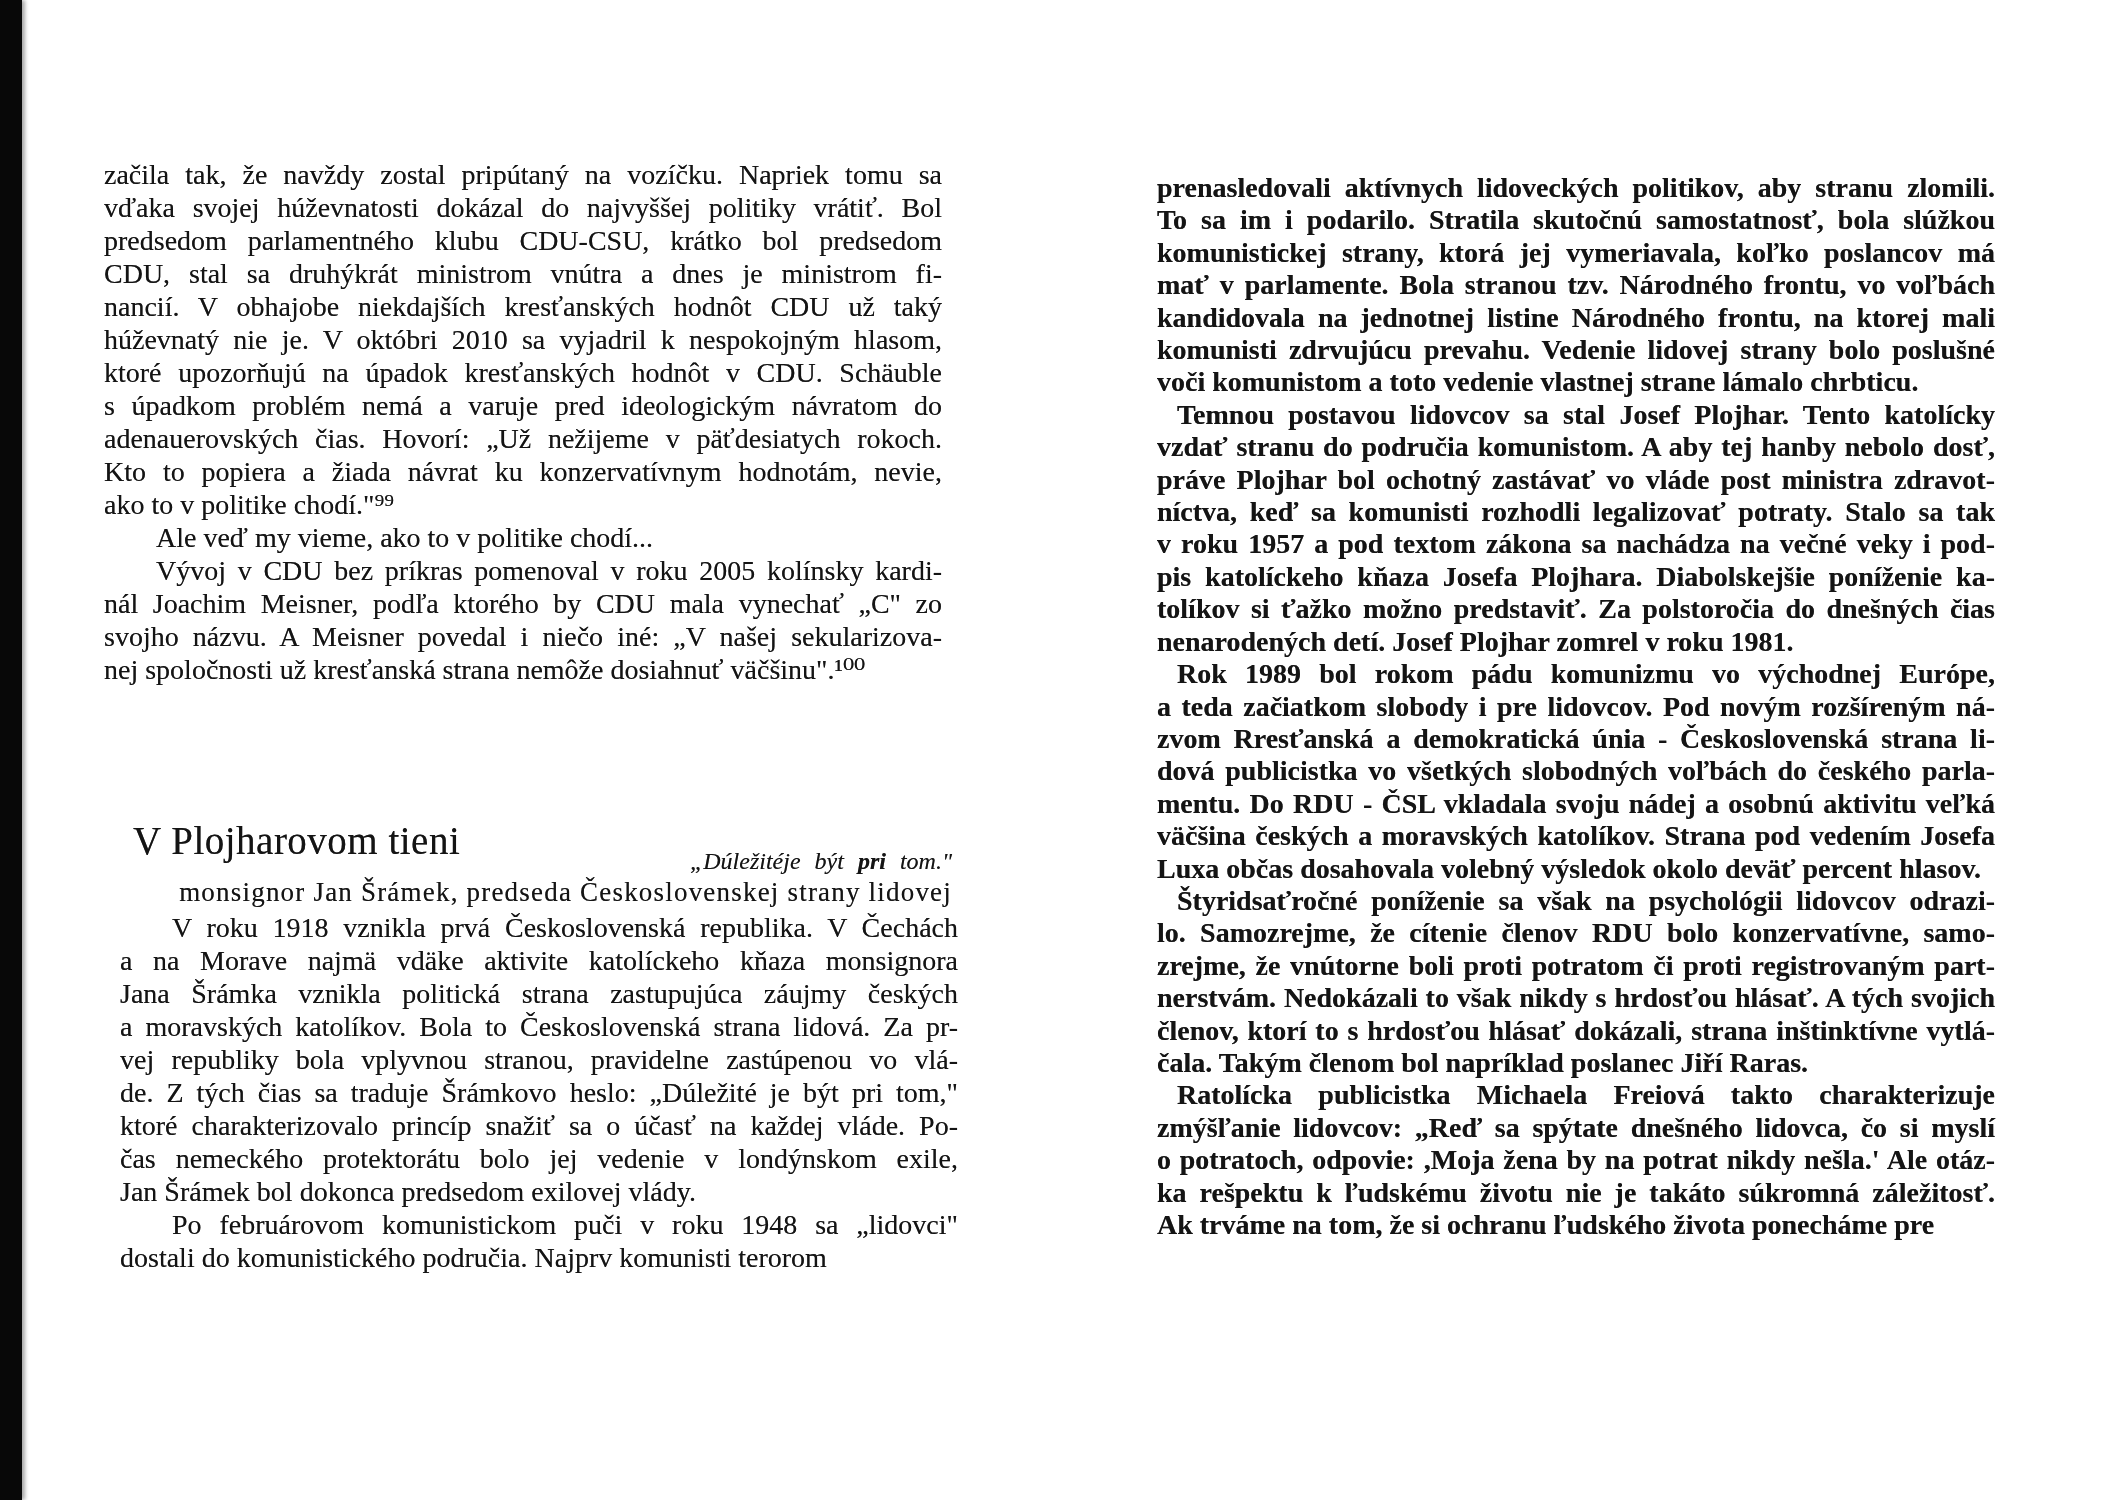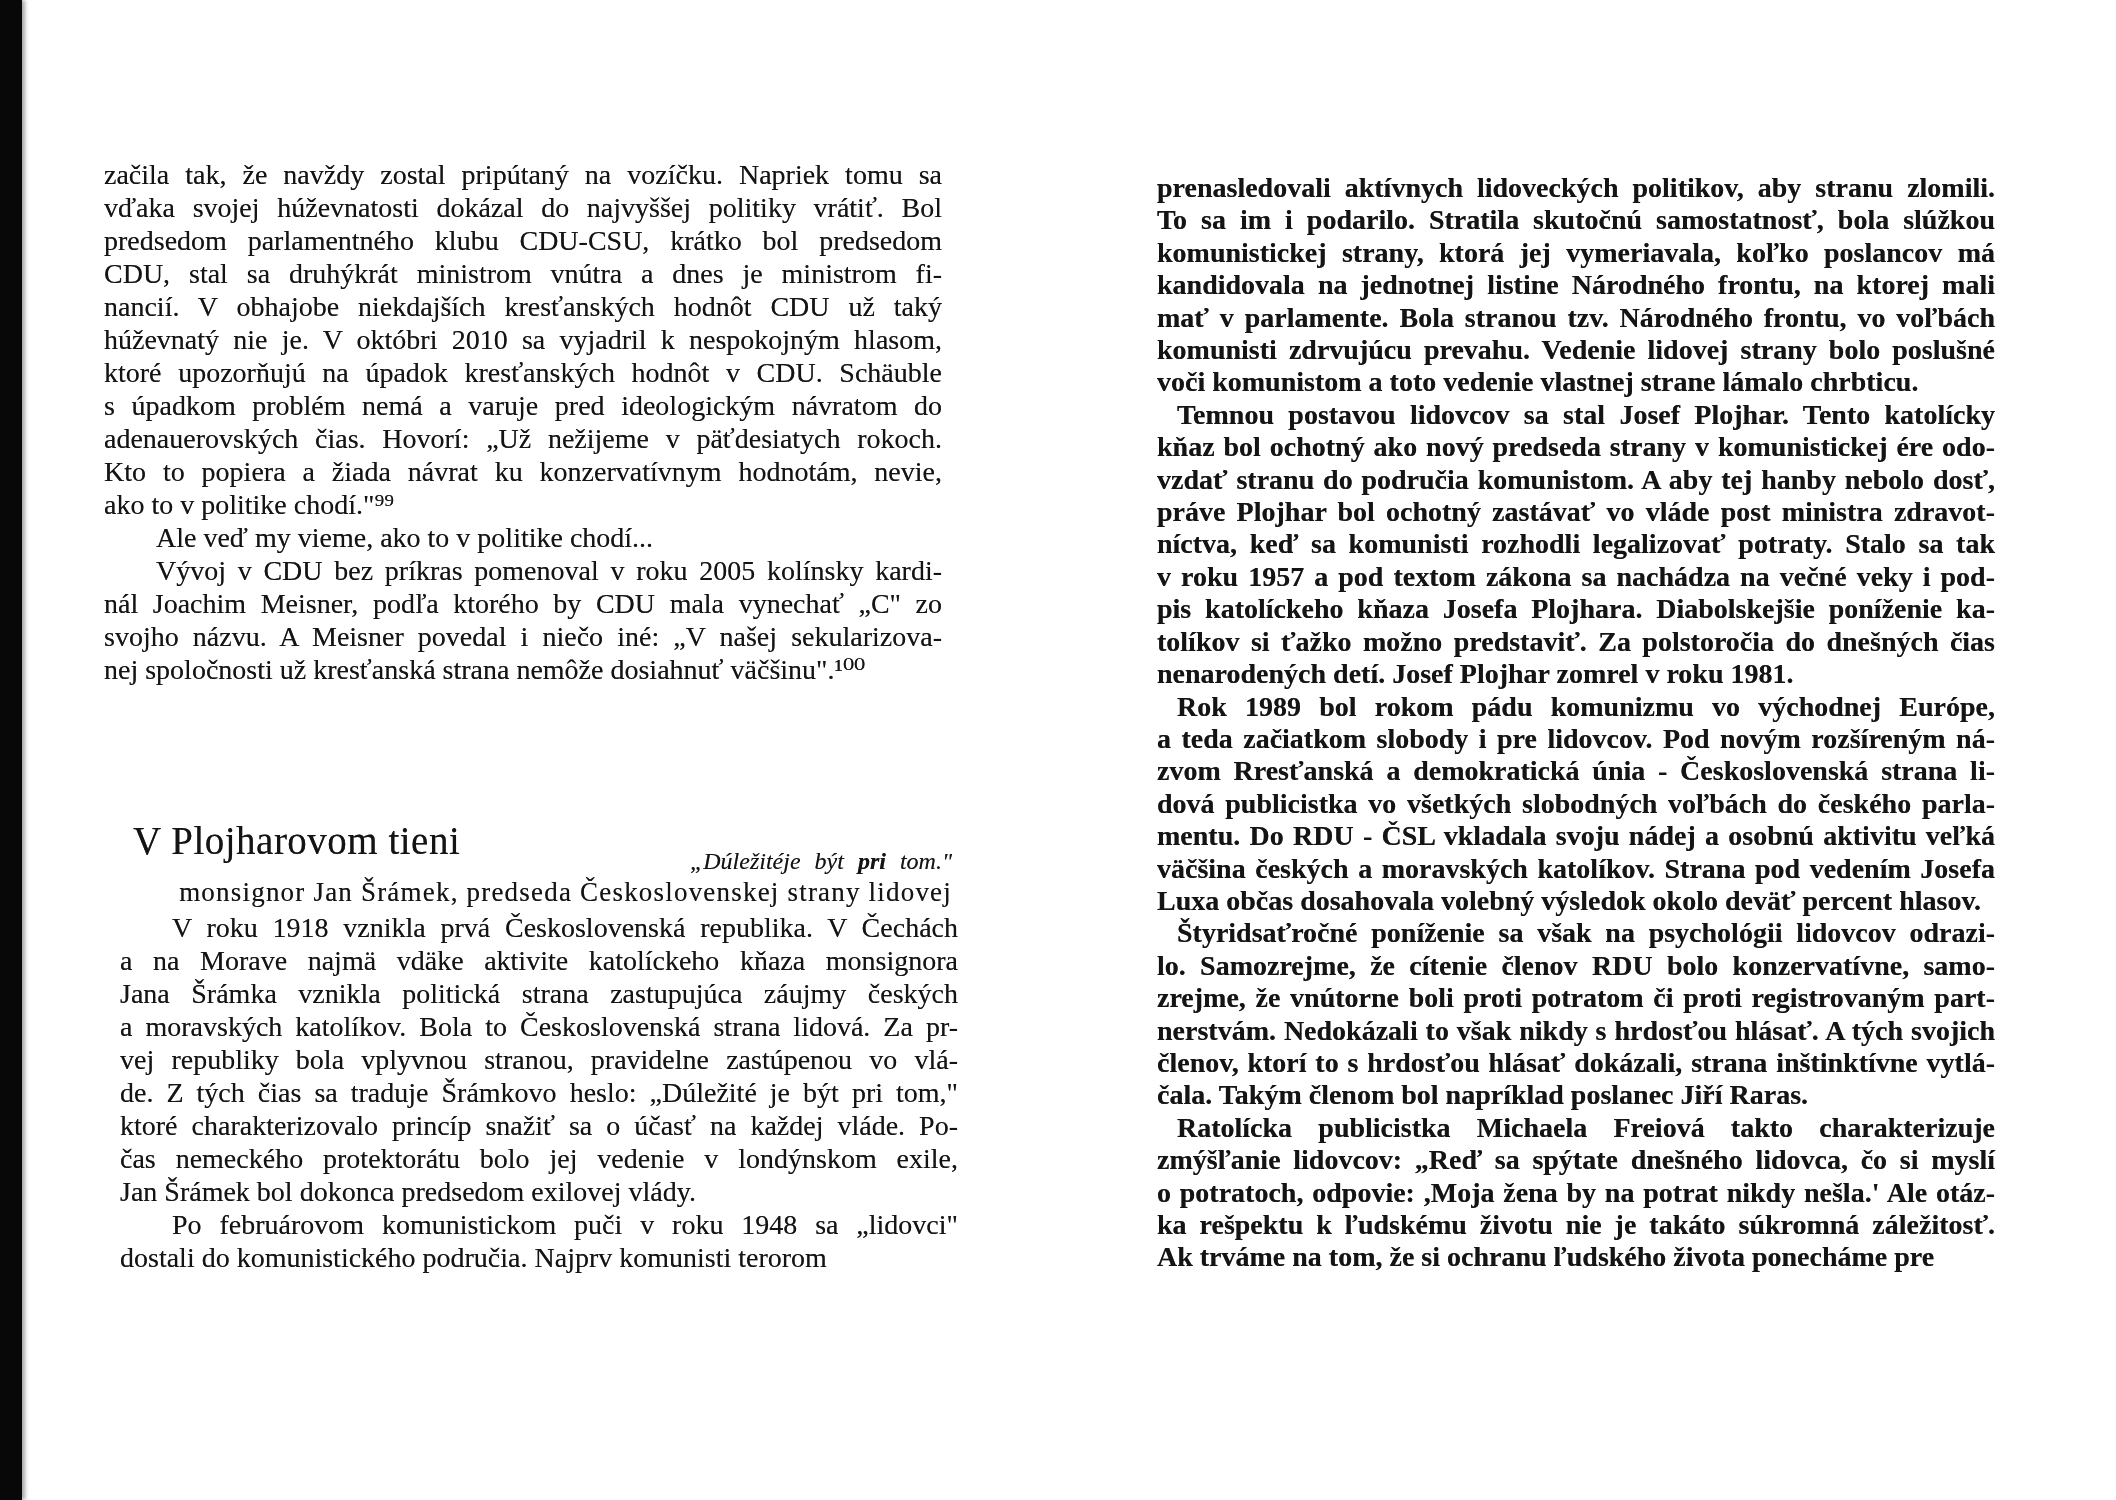--- a/index.html
+++ b/index.html
@@ -113,28 +113,27 @@
       <div class="jline indent">Po februárovom komunistickom puči v roku 1948 sa „lidovci"</div>
       <div class="jline last">dostali do komunistického područia. Najprv komunisti terorom</div>
     </div>
   </div>
 
 <div id="right-col" class="col">
     <div class="para">
       <div class="jline">prenasledovali aktívnych lidoveckých politikov, aby stranu zlomili.</div>
       <div class="jline">To sa im i podarilo. Stratila skutočnú samostatnosť, bola slúžkou</div>
       <div class="jline">komunistickej strany, ktorá jej vymeriavala, koľko poslancov má</div>
+      <div class="jline">mať v parlamente. Bola stranou tzv. Národného frontu, vo voľbách</div>
       <div class="jline">kandidovala na jednotnej listine Národného frontu, na ktorej mali</div>
-      <div class="jline">mať v parlamente. Bola stranou tzv. Národného frontu, vo voľbách</div>
       <div class="jline">komunisti zdrvujúcu prevahu. Vedenie lidovej strany bolo poslušné</div>
       <div class="jline last">voči komunistom a toto vedenie vlastnej strane lámalo chrbticu.</div>
     </div>
     <div class="para">
       <div class="jline indent">Temnou postavou lidovcov sa stal Josef Plojhar. Tento katolícky</div>
-      <div class="jline">kňaz bol ochotný ako nový predseda strany v komunistickej ére odo-</div>
       <div class="jline">vzdať stranu do područia komunistom. A aby tej hanby nebolo dosť,</div>
       <div class="jline">práve Plojhar bol ochotný zastávať vo vláde post ministra zdravot-</div>
       <div class="jline">níctva, keď sa komunisti rozhodli legalizovať potraty. Stalo sa tak</div>
       <div class="jline">v roku 1957 a pod textom zákona sa nachádza na večné veky i pod-</div>
       <div class="jline">pis katolíckeho kňaza Josefa Plojhara. Diabolskejšie poníženie ka-</div>
       <div class="jline">tolíkov si ťažko možno predstaviť. Za polstoročia do dnešných čias</div>
       <div class="jline last">nenarodených detí. Josef Plojhar zomrel v roku 1981.</div>
     </div>
     <div class="para">
       <div class="jline indent">Rok 1989 bol rokom pádu komunizmu vo východnej Európe,</div>

